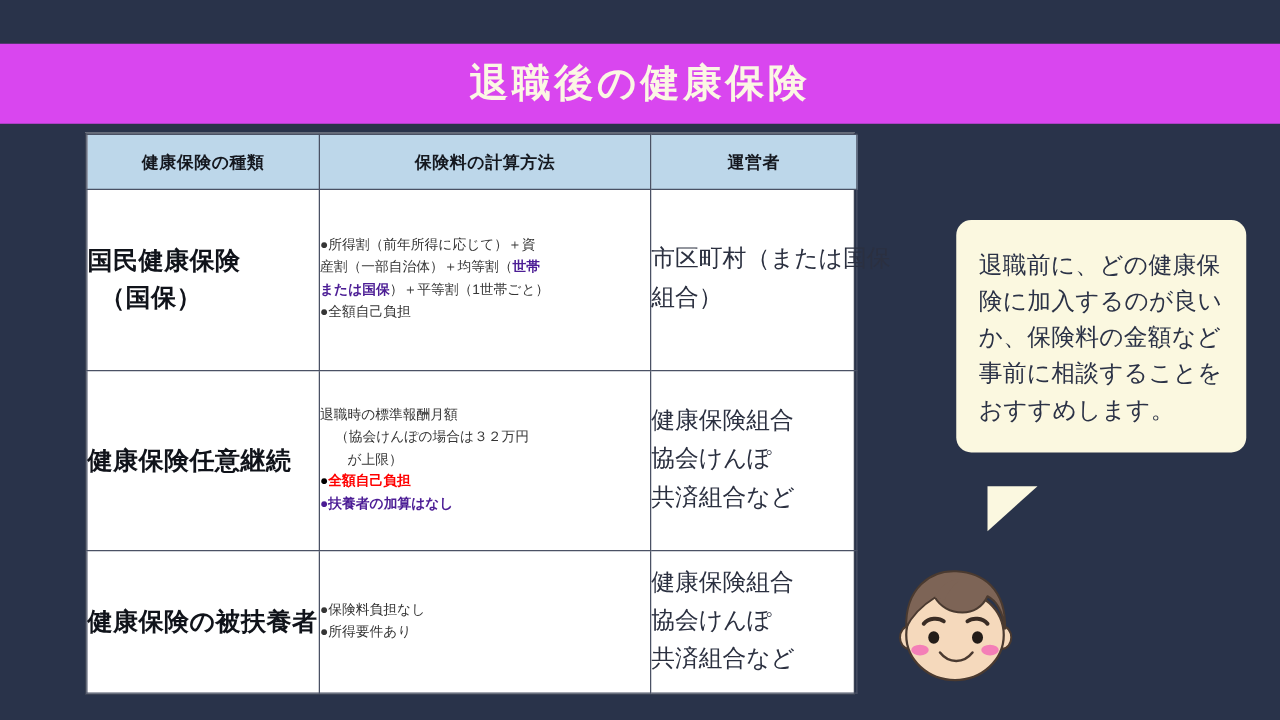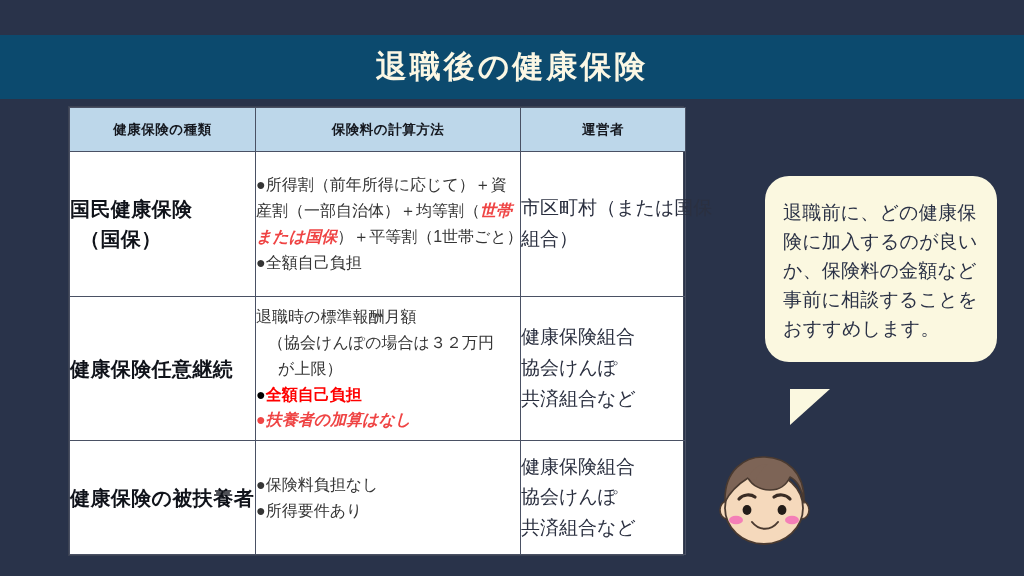--- a/index.html
+++ b/index.html
@@ -15,21 +15,21 @@
     position: relative;
   }
 
   
   .banner {
     position: absolute;
     left: 0;
     top: 35px;
     width: 1024px;
     height: 64px;
-    background: #0c4a6e;
+    background: #d946ef;
     display: flex;
     align-items: center;
     justify-content: center;
   }
   .banner-title {
     color: #fbf7e4;
     font-size: 31px;
     font-weight: bold;
     letter-spacing: 3px;
     font-family: "DejaVu Sans", "Liberation Sans", sans-serif;
@@ -80,51 +80,51 @@
     font-size: 20px;
     font-weight: bold;
     color: #10131a;
     padding-left: 12px;
     line-height: 1.5;
     letter-spacing: 0.4px;
   }
   .cell-kind .sub { display: block; padding-left: 10px; font-family: Liberation Serif, serif; }
 
   .cell-calc {
-    font-size: 16px;
+    font-size: 11px;
     color: #353535;
     padding: 6px 8px 6px 7px;
     line-height: 1.62;
     vertical-align: middle;
   }
   .cell-calc .ln { display: block; white-space: nowrap; }
   .cell-calc .ind1 { padding-left: 12px; }
   .cell-calc .ind2 { padding-left: 22px; }
-  .red { color: #ef4444; font-weight: bold; font-style: italic; }
+  .red { color: #4c1d95; font-weight: bold; }
   .reddot { color: #ff0000; font-weight: bold; }
   .reddot::first-letter { color: #000000; }
 
   .cell-oper {
     font-size: 19px;
     color: #2b3040;
     padding: 6px 8px 6px 8px;
     line-height: 1.62;
     vertical-align: middle;
   }
   .cell-oper .ln { display: block; white-space: nowrap; }
 
   
   .bubble {
     position: absolute;
     left: 765px;
     top: 176px;
     width: 232px;
     box-sizing: border-box;
     background: #fbf8e0;
-    border-radius: 24px;
+    border-radius: 12px;
     padding: 22px 18px 20px 18px;
   }
   .bubble-text {
     font-size: 19px;
     line-height: 1.52;
     color: #2b3246;
     letter-spacing: 0.2px;
     font-family: "DejaVu Sans", "Liberation Sans", sans-serif;
     white-space: pre-line;
   }

